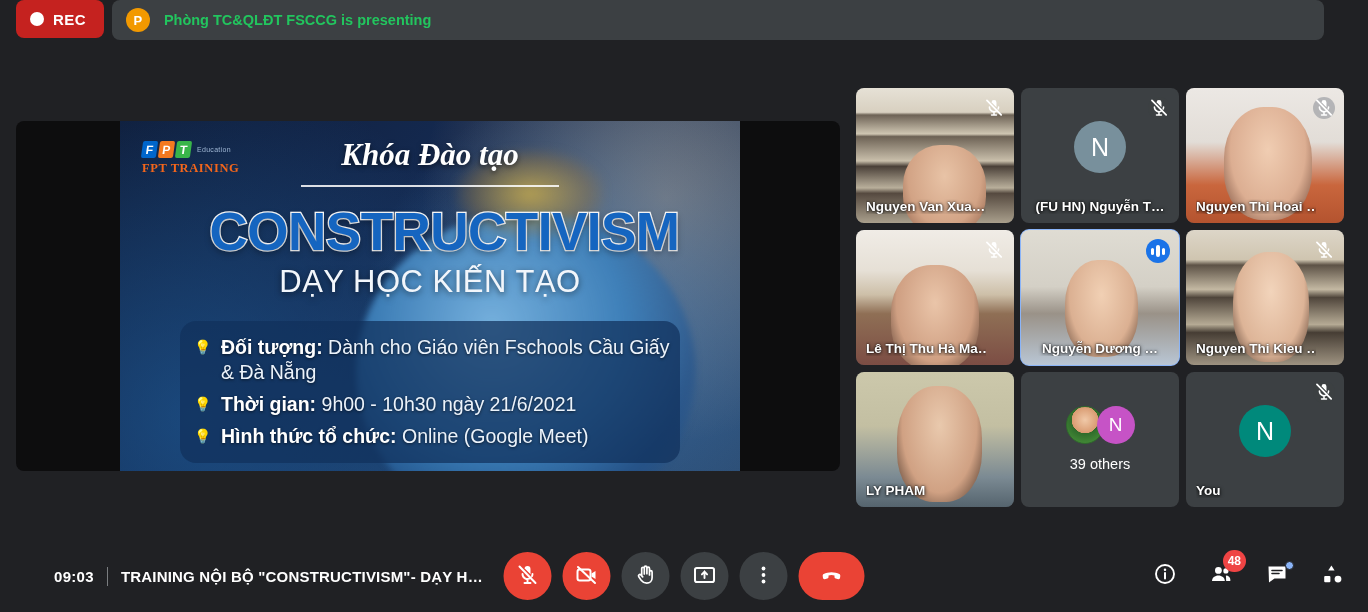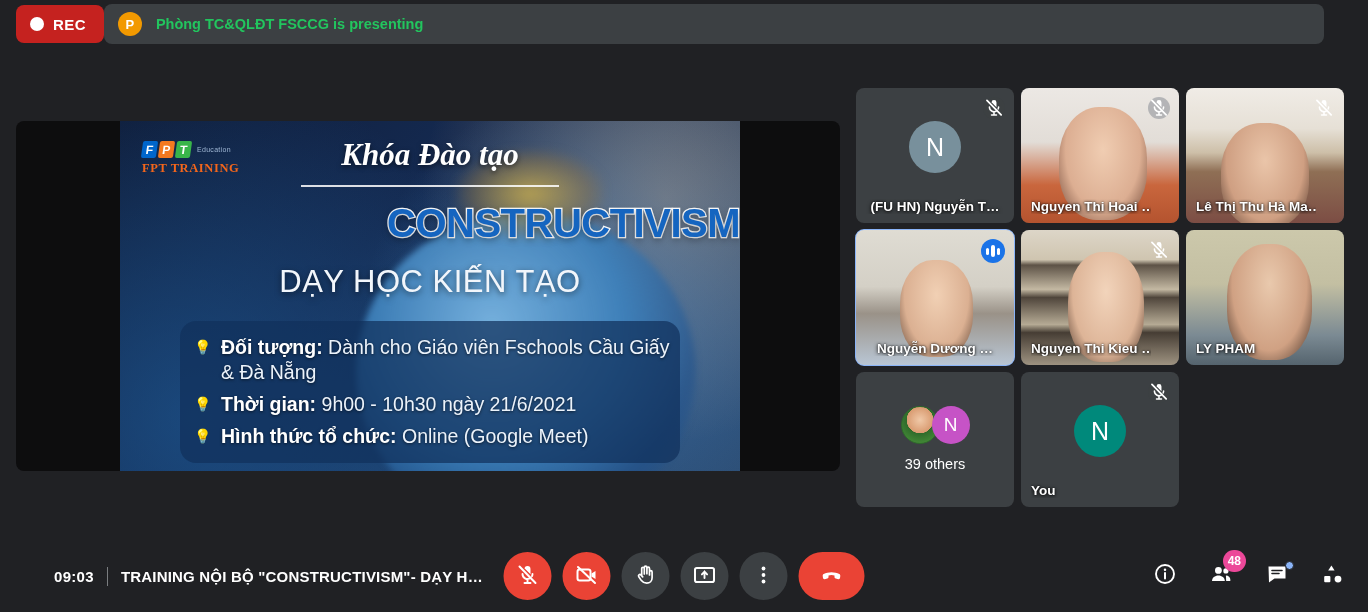--- a/index.html
+++ b/index.html
@@ -8,21 +8,21 @@
     width: 1368px; height: 612px;
     background: #202124;
     font-family: "Liberation Sans", "DejaVu Sans", sans-serif;
     overflow: hidden;
   }
   #app { position: relative; width: 1368px; height: 612px; background: #202124; }
 
   
   .topbar {
     position: absolute; left: 0; top: 0; width: 1340px; height: 48px;
-    display: flex; align-items: center; padding: 0 16px; gap: 0;
+    display: flex; padding: 0 16px; gap: 8px;
   }
   .rec-badge {
     display: flex; align-items: center; gap: 9px;
     background: #C5221F; color: #fff; border-radius: 8px;
     height: 38px; padding: 0 18px 0 14px;
     font-size: 15px; font-weight: bold; letter-spacing: .4px;
   }
   .rec-dot { width: 14px; height: 14px; border-radius: 50%; background: #fff; flex: none; }
 
   .presenting-chip {
@@ -87,22 +87,22 @@
     font-family: "Liberation Serif", "DejaVu Serif", serif;
     font-style: italic; font-weight: bold;
     font-size: 31px; color: #ffffff;
     text-shadow: 0 2px 5px rgba(0,0,0,.55);
   }
   .slide-rule {
     position: absolute; left: 50%; transform: translateX(-50%); top: 64px;
     width: 258px; height: 1.5px; background: rgba(255,255,255,.85);
   }
   .slide-title {
-    position: absolute; left: 0; right: 0; top: 80px; text-align: right;
-    font-size: 40px; font-weight: bold; letter-spacing: -.5px;
+    position: absolute; left: 0; right: 0; top: 80px; text-align: center;
+    font-size: 53px; font-weight: bold; letter-spacing: -.5px;
     color: #1565C0;
     -webkit-text-stroke: 2.6px #ffffff;
     paint-order: stroke fill;
     text-shadow: 0 3px 7px rgba(0,0,0,.35);
     margin-left: 29px;
   }
   .slide-subtitle {
     position: absolute; left: 0; right: 0; top: 143px; text-align: center;
     font-size: 31px; color: #f2f6fb; letter-spacing: .5px;
     text-shadow: 0 2px 6px rgba(0,0,0,.55);
@@ -204,21 +204,21 @@
   .ctl.danger { background: #EA4335; }
   .ctl.hangup { width: 66px; height: 48px; border-radius: 24px; background: #EA4335; }
   .right-icons {
     position: absolute; right: 20px; display: flex; align-items: center; gap: 26px;
   }
   .ricon { position: relative; width: 30px; height: 30px; cursor: pointer;
            display:flex; align-items:center; justify-content:center; }
   .badge-count {
     position: absolute; right: -10px; top: -11px;
     min-width: 22px; height: 22px; padding: 0 5px; border-radius: 11px;
-    background: #ec4899; color: #fff; font-size: 12px; font-weight: bold;
+    background: #ef4444; color: #fff; font-size: 12px; font-weight: bold;
     display: flex; align-items: center; justify-content: center;
   }
   .blue-dot {
     position: absolute; right: -2px; top: 0px; width: 9px; height: 9px;
     border-radius: 50%; background: #8AB4F8; border: 1.5px solid #202124;
   }
 </style>
 </head>
 <body>
 
@@ -277,20 +277,31 @@
             </div>
           </div>
         </div>
 
       </div>
     </div>
   </div>
 
   <div class="grid" id="tile-grid">
       <div class="tile">
+        <div class="photo" style="background:linear-gradient(180deg,#e6e1d6 0%,#d8d0c0 18%,#6d6255 20%,#cfc6b2 34%,#6d6255 36%,#c9bfab 54%,#4a4038 58%,#b9af9b 74%,#55493f 78%,#a99f8c 100%);">
+          <div class="p-face" style="position:absolute;left:30%;top:42%;width:52%;height:66%;background:radial-gradient(ellipse at 50% 35%,#e8c3a6 0%,#d2a385 62%,#8d5f49 100%);"></div>
+        </div>
+        <div class="mic-muted"><svg viewBox="0 0 24 24" width="22" height="22">
+            <path d="M12 3.4a2.7 2.7 0 012.7 2.7v5.1l-5.4-5.4V6.1A2.7 2.7 0 0112 3.4z" fill="#fff"></path>
+            <path d="M17 11a5 5 0 01-.45 2.05M7 11a5 5 0 008.1 3.9M12 16.1v3.6M9.3 19.7h5.4" stroke="#fff" stroke-width="1.7" stroke-linecap="round" fill="none"></path>
+            <path d="M4.3 3.6l15.5 16" stroke="#fff" stroke-width="1.9" stroke-linecap="round"></path>
+          </svg></div>
+        <div class="tile-name">Nguyen Van Xua…</div>
+      </div>
+      <div class="tile">
         <div class="avatar-circle" style="background:#78909C">N</div>
         <div class="mic-muted circled"><svg viewBox="0 0 24 24" width="22" height="22">
             <path d="M12 3.4a2.7 2.7 0 012.7 2.7v5.1l-5.4-5.4V6.1A2.7 2.7 0 0112 3.4z" fill="#fff"></path>
             <path d="M17 11a5 5 0 01-.45 2.05M7 11a5 5 0 008.1 3.9M12 16.1v3.6M9.3 19.7h5.4" stroke="#fff" stroke-width="1.7" stroke-linecap="round" fill="none"></path>
             <path d="M4.3 3.6l15.5 16" stroke="#fff" stroke-width="1.9" stroke-linecap="round"></path>
           </svg></div>
         <div class="tile-name center">(FU HN) Nguyễn T…</div>
       </div>
       <div class="tile">
         <div class="photo" style="background:linear-gradient(180deg,#ece8e4 0%,#e2ddd7 40%,#c9663d 72%,#b4532f 100%);">

